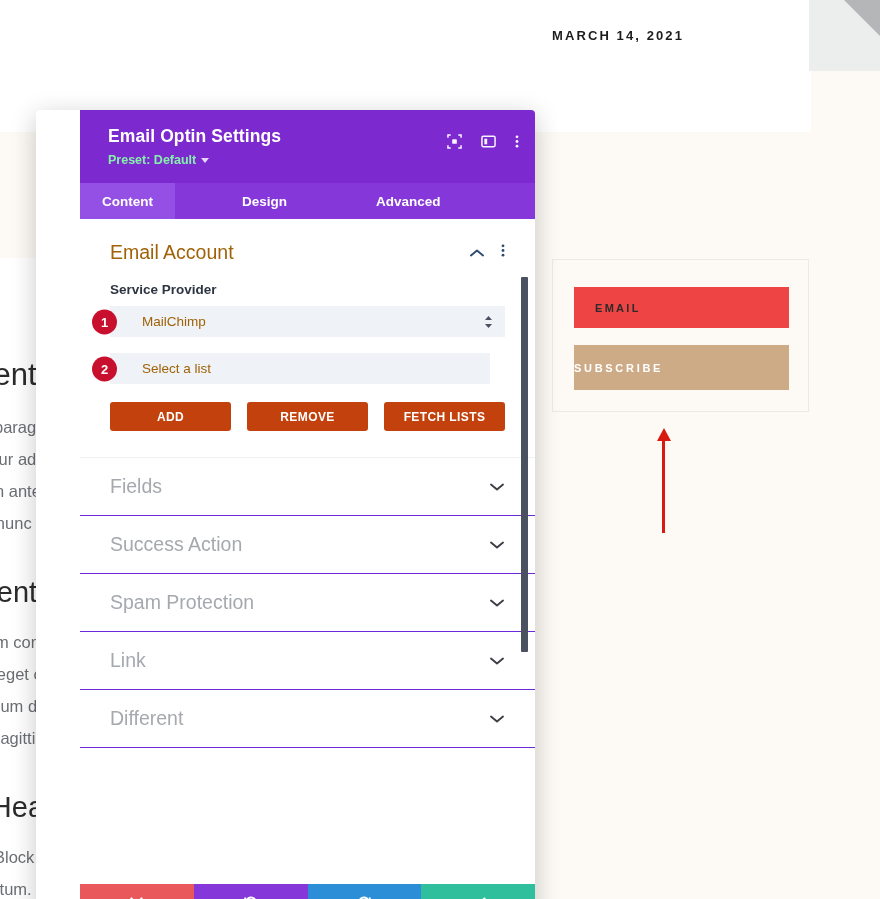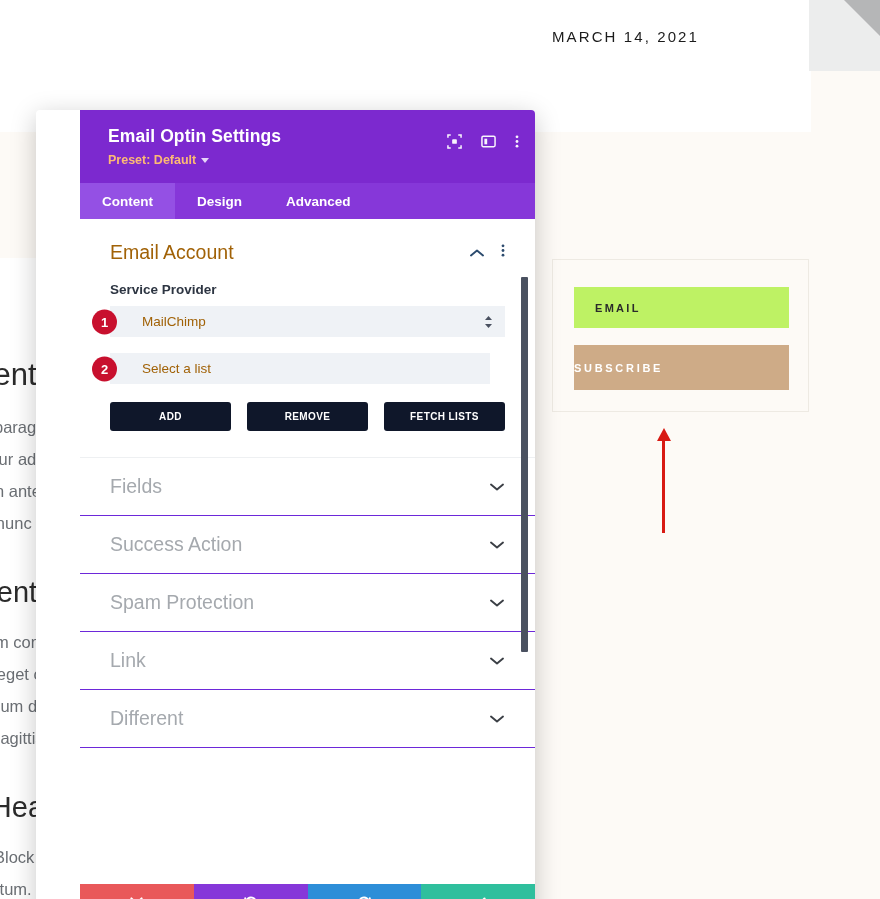--- a/index.html
+++ b/index.html
@@ -25,22 +25,22 @@
   .page-top-card {
     position: absolute;
     left: 0; top: 0;
     width: 811px; height: 132px;
     background: #ffffff;
   }
 
   .page-date {
     position: absolute;
     left: 552px; top: 28px;
-    font-size: 15px;
-    font-weight: normal;
+    font-size: 13px;
+    font-weight: bold;
     letter-spacing: 2.1px;
     color: #1c1c1c;
     font-family: "Liberation Sans", sans-serif;
   }
 
   .corner-card {
     position: absolute;
     right: 0; top: 0;
     width: 71px; height: 71px;
     background: #eceded;
@@ -97,21 +97,21 @@
     position: absolute;
     left: 552px; top: 259px;
     width: 257px; height: 153px;
     border: 1px solid #eeeae3;
     background: transparent;
   }
   .optin-email {
     position: absolute;
     left: 21px; top: 27px;
     width: 215px; height: 41px;
-    background: #bef264;
+    background: #ef4444;
     display: flex;
     align-items: center;
     padding-left: 21px;
   }
   .optin-email-label {
     font-size: 11px;
     font-weight: bold;
     letter-spacing: 2.3px;
     color: #2b2b2b;
   }
@@ -176,21 +176,21 @@
     flex: 0 0 auto;
     padding: 16px 18px 0 28px;
   }
   .modal-title {
     color: #ffffff;
     font-size: 17.5px;
     font-weight: bold;
     letter-spacing: 0.1px;
   }
   .modal-preset {
-    color: #fdba74;
+    color: #86efac;
     font-size: 12.5px;
     font-weight: bold;
     margin-top: 6px;
     display: inline-flex;
     align-items: center;
     gap: 5px;
     cursor: pointer;
   }
   .caret-dn {
     width: 0; height: 0;
@@ -207,20 +207,21 @@
     align-items: center;
     gap: 19px;
   }
   .hicon { cursor: pointer; display: block; line-height: 0; opacity: .95; }
 
   .modal-tabs {
     background: #8637d9;
     height: 36px;
     display: flex;
     flex: 0 0 auto;
+    gap: 45px;
   }
   .tab {
     padding: 0 22px;
     height: 36px;
     display: flex;
     align-items: center;
     justify-content: center;
     color: #ffffff;
     font-size: 13.5px;
     font-weight: bold;
@@ -309,26 +310,26 @@
   }
 
   .btn-row {
     display: flex;
     gap: 16px;
     margin-top: 18px;
     margin-bottom: 16px;
   }
   .btn-dark {
     flex: 1;
-    background: #0f172a;
+    background: #c2410c;
     color: #ffffff;
     border: none;
     border-radius: 3px;
     height: 29px;
-    font-size: 10px;
+    font-size: 12px;
     font-weight: bold;
     letter-spacing: 0.4px;
     cursor: pointer;
     font-family: "Liberation Sans", sans-serif;
   }
 
   .section-row {
     height: 58px;
     border-bottom: 1px solid #6d28d9;
     display: flex;

